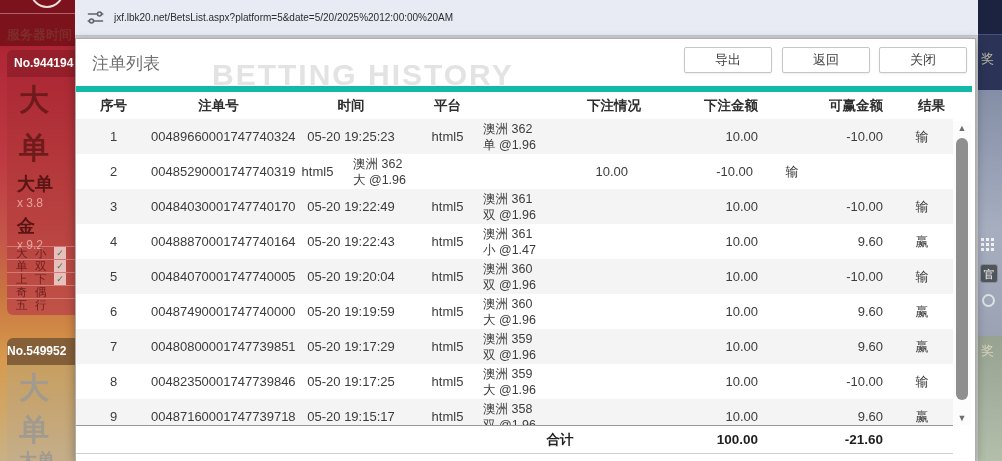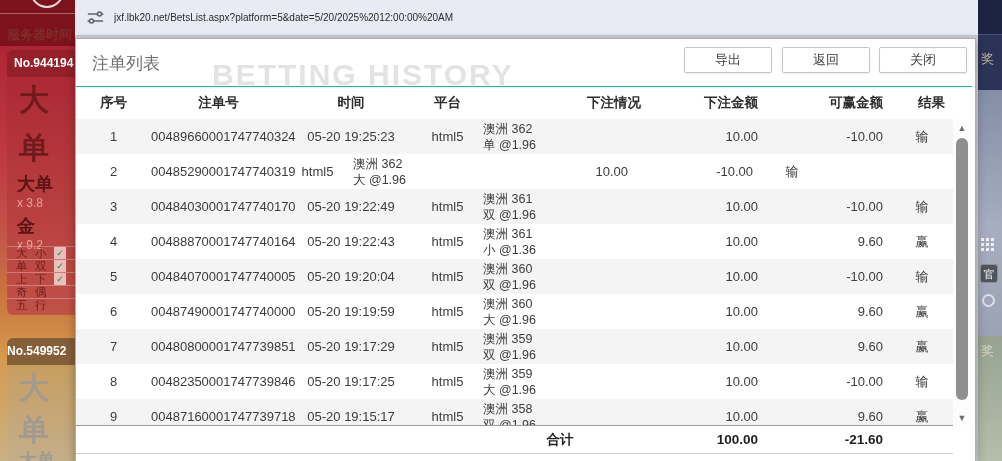--- a/index.html
+++ b/index.html
@@ -51,21 +51,21 @@
   .tune-icon { margin-left:12px; flex:0 0 auto; display:flex; }
   .url-text { margin-left:10px; font-size:10px; color:#2b2b2b; white-space:nowrap; overflow:hidden; }
 
   
   .dialog { position:absolute; left:75px; top:38px; width:901px; height:423px; background:#fff; border:1px solid #adadad; border-bottom:none; box-shadow:0 3px 10px rgba(0,0,0,.3); }
   .watermark { position:absolute; left:136px; top:19px; font-size:30px; font-weight:bold; color:#e3e3e3; letter-spacing:2px; white-space:nowrap; z-index:0; }
   .dialog-title { position:absolute; left:16px; top:13px; font-size:17px; color:#6e6e6e; z-index:1; }
   .dlg-btn { position:absolute; top:8px; width:88px; height:26px; line-height:24px; text-align:center; background:#fff; border:1px solid #c6c6c6; border-radius:2px; font-size:13px; color:#404040; cursor:pointer; z-index:2; box-shadow:0 1px 2px rgba(0,0,0,.08); }
   .btn-export { left:608px; } .btn-back { left:706px; } .btn-close { left:803px; }
 
-  .thead { position:absolute; left:0; top:47px; width:896px; height:33px; display:flex; align-items:center; font-weight:bold; font-size:13.5px; color:#2e2e2e; border-top:1px solid #14b8a6; background:#fff; }
+  .thead { position:absolute; left:0; top:47px; width:896px; height:33px; display:flex; align-items:center; font-weight:bold; font-size:13.5px; color:#2e2e2e; border-top:6px solid #14b8a6; background:#fff; }
   .tbody { position:absolute; left:0; top:80px; width:877px; height:306px; overflow:hidden; }
   .trow { display:flex; align-items:center; height:35px; font-size:13px; color:#3c3c3c; background:#fff; }
   .trow.alt { background:#f4f4f4; }
   .c-no  { width:75px;  text-align:center; }
   .c-id  { width:135px; text-align:center; }
   .c-time{ width:130px; text-align:center; }
   .c-plat{ width:63px;  text-align:center; }
   .c-det { width:162px; text-align:left; padding-left:4px; }
   .c-det div { line-height:16px; font-size:12.5px; }
   .c-amt { width:125px; text-align:right; padding-right:8px; }
@@ -237,21 +237,21 @@
     <div class="c-res">输</div>
   </div>
 
   <div class="trow">
     <div class="c-no">4</div>
     <div class="c-id">00488870001747740164</div>
     <div class="c-time">05-20 19:22:43</div>
     <div class="c-plat">html5</div>
     <div class="c-det">
       <div>澳洲 361</div>
-      <div>小 @1.36</div>
+      <div>小 @1.47</div>
     </div>
     <div class="c-amt">10.00</div>
     <div class="c-win">9.60</div>
     <div class="c-res">赢</div>
   </div>
 
   <div class="trow alt">
     <div class="c-no">5</div>
     <div class="c-id">00484070001747740005</div>
     <div class="c-time">05-20 19:20:04</div>

